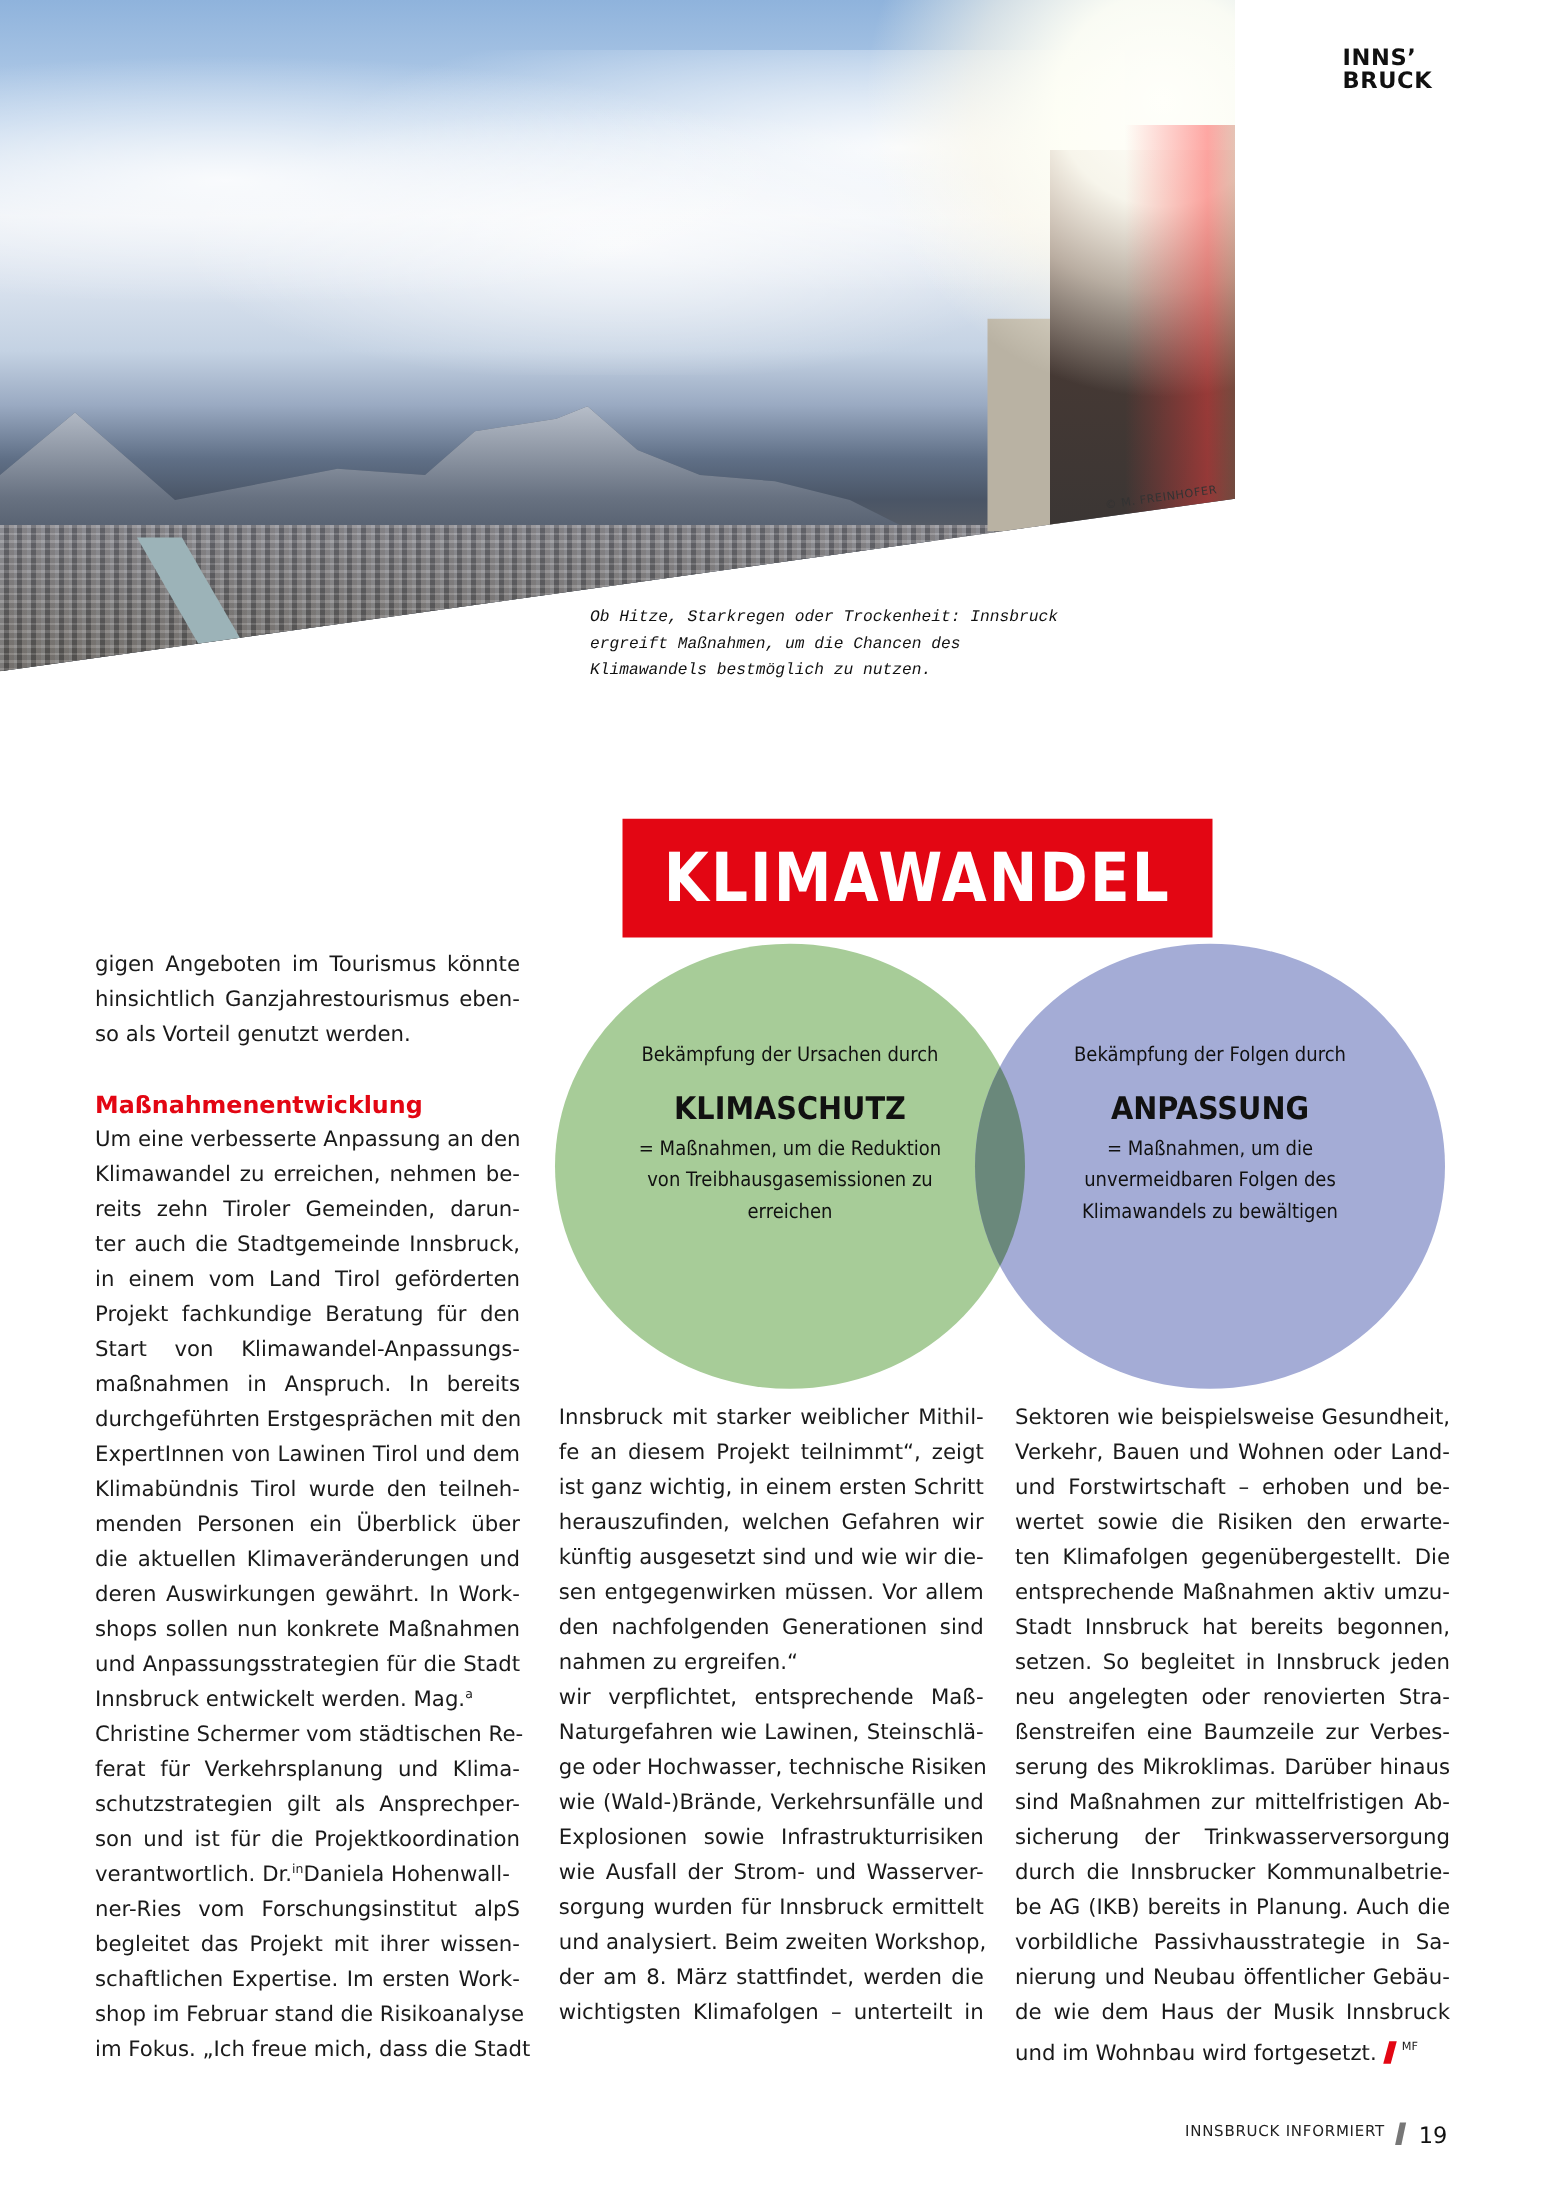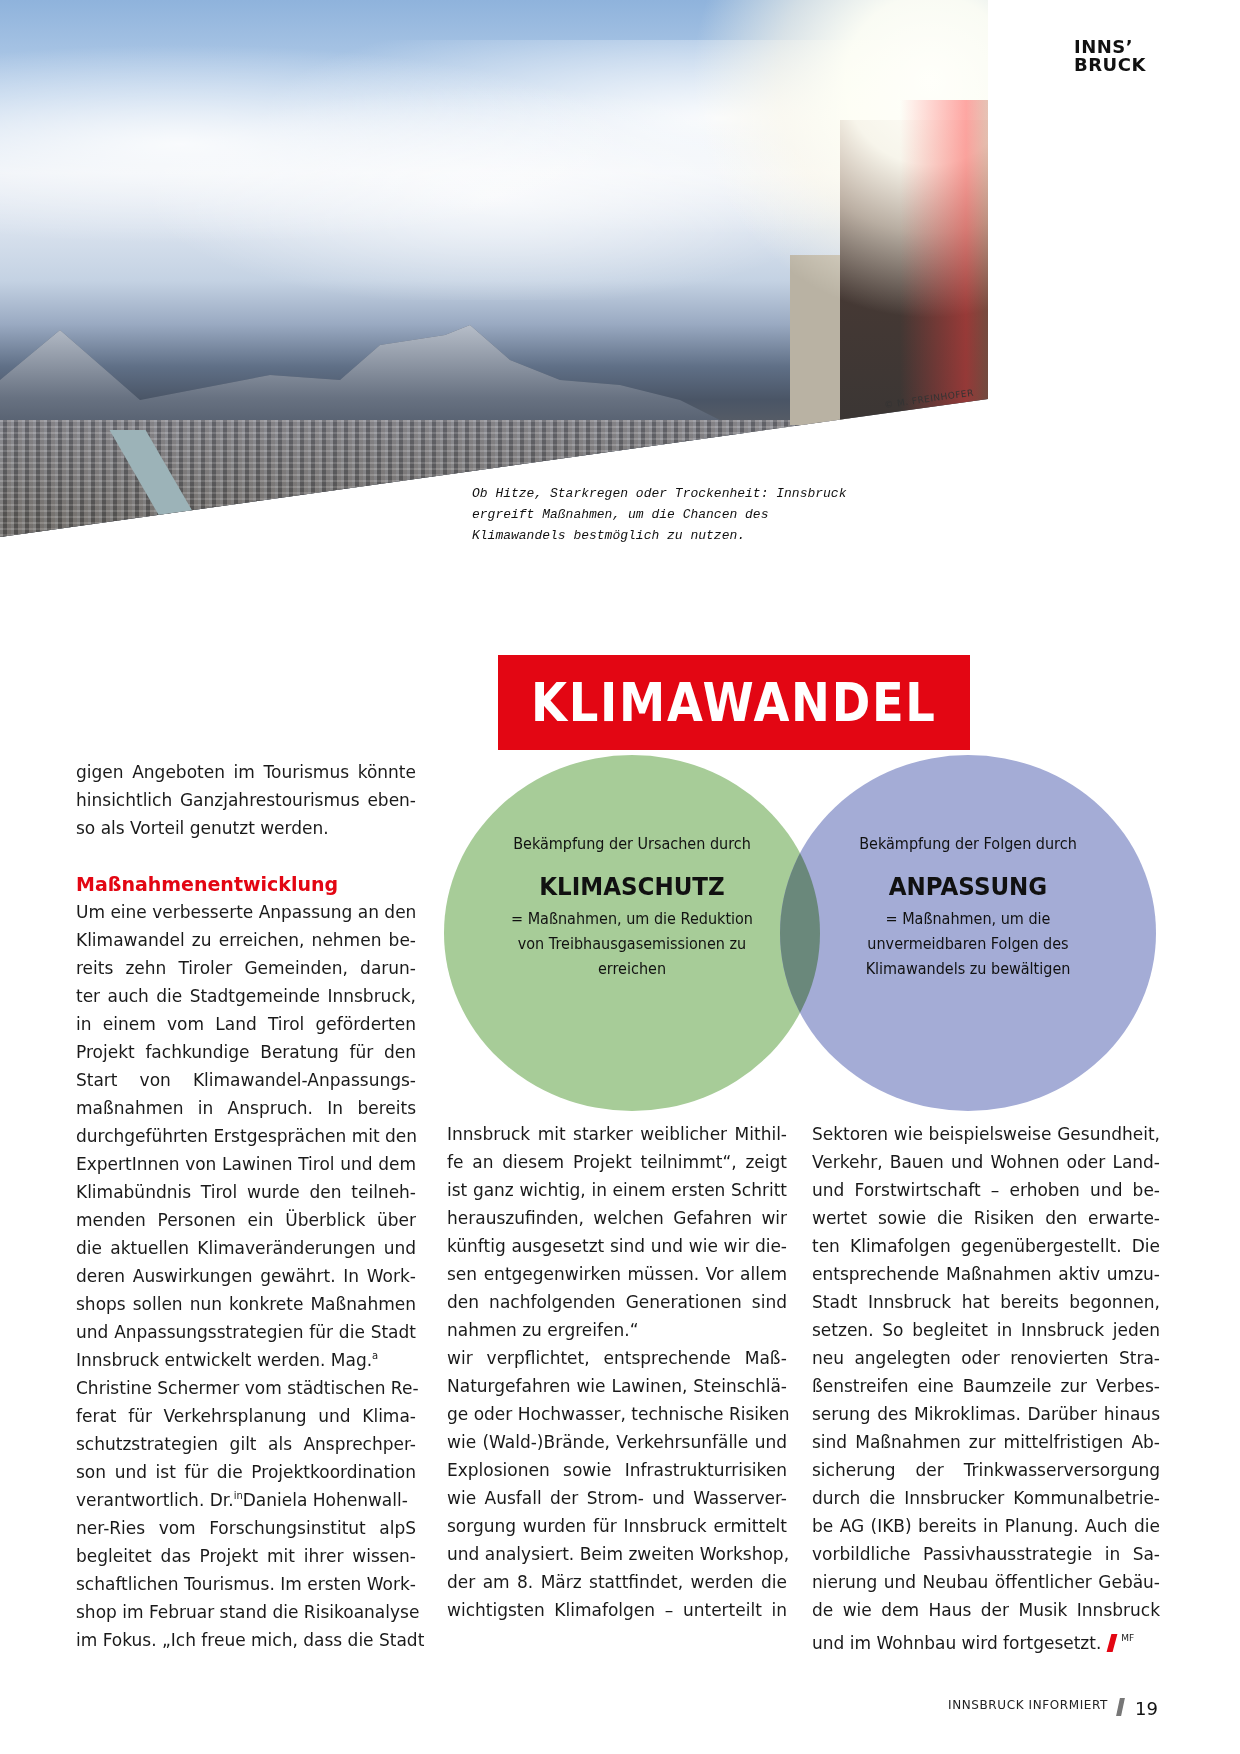--- a/index.html
+++ b/index.html
@@ -187,21 +187,21 @@
   <span class="ln">shops sollen nun konkrete Maßnahmen</span>
   <span class="ln">und Anpassungsstrategien für die Stadt</span>
   <span class="ln"><span>Innsbruck entwickelt werden. Mag.</span><sup>a</sup></span>
   <span class="ln">Christine Schermer vom städtischen Re-</span>
   <span class="ln">ferat für Verkehrsplanung und Klima-</span>
   <span class="ln">schutzstrategien gilt als Ansprechper-</span>
   <span class="ln">son und ist für die Projektkoordination</span>
   <span class="ln"><span>verantwortlich. Dr.</span><sup>in</sup><span> Daniela Hohenwall-</span></span>
   <span class="ln">ner-Ries vom Forschungsinstitut alpS</span>
   <span class="ln">begleitet das Projekt mit ihrer wissen-</span>
-  <span class="ln">schaftlichen Tourismus. Im ersten Work-</span>
+  <span class="ln">schaftlichen Expertise. Im ersten Work-</span>
   <span class="ln">shop im Februar stand die Risikoanalyse</span>
   <span class="ln">im Fokus. „Ich freue mich, dass die Stadt</span>
 </div>
 
 <div class="col col2">
   <span class="ln">Innsbruck mit starker weiblicher Mithil-</span>
   <span class="ln">fe an diesem Projekt teilnimmt“, zeigt</span>
   <span class="ln">ist ganz wichtig, in einem ersten Schritt</span>
   <span class="ln">herauszufinden, welchen Gefahren wir</span>
   <span class="ln">künftig ausgesetzt sind und wie wir die-</span>

